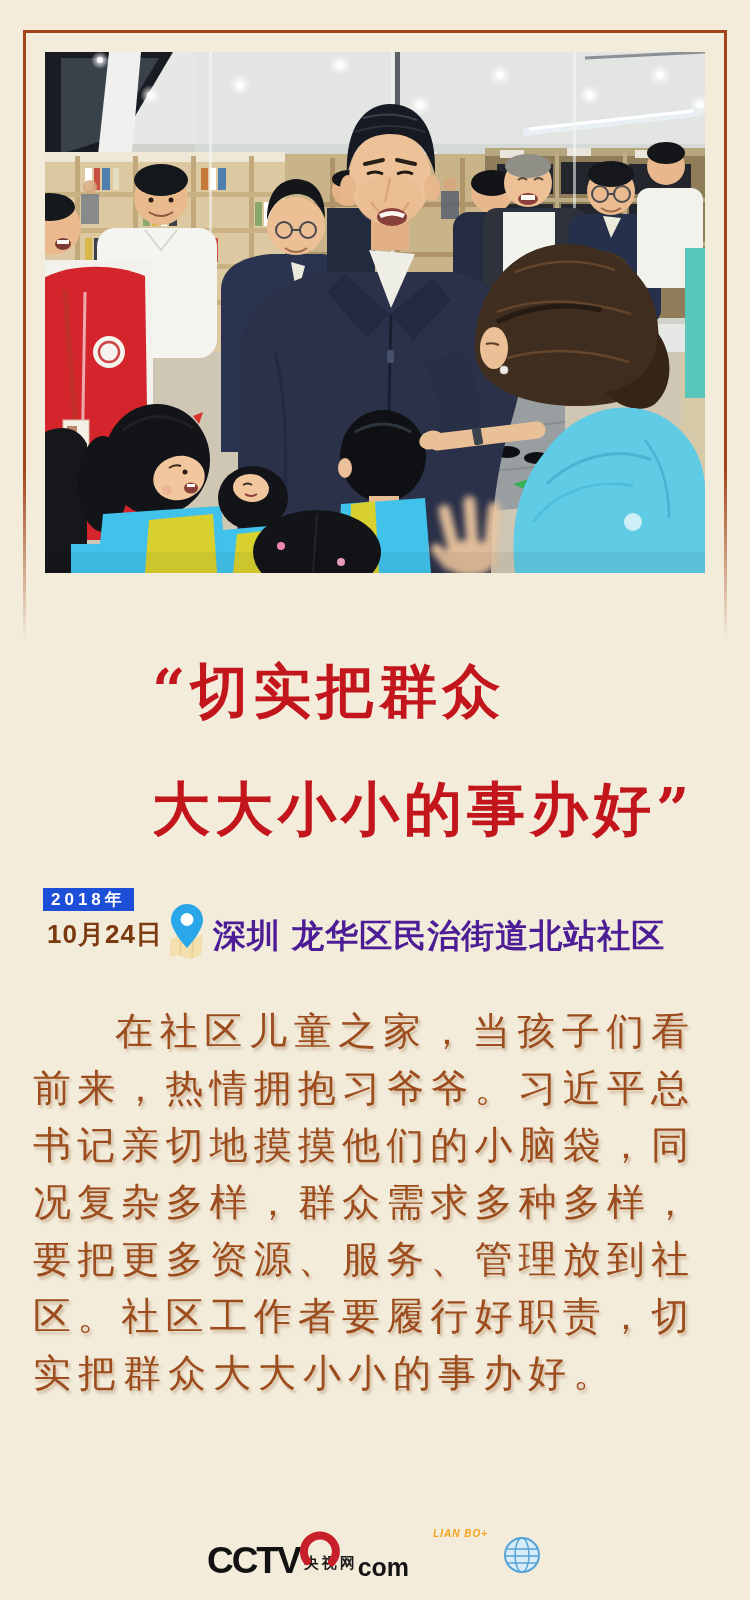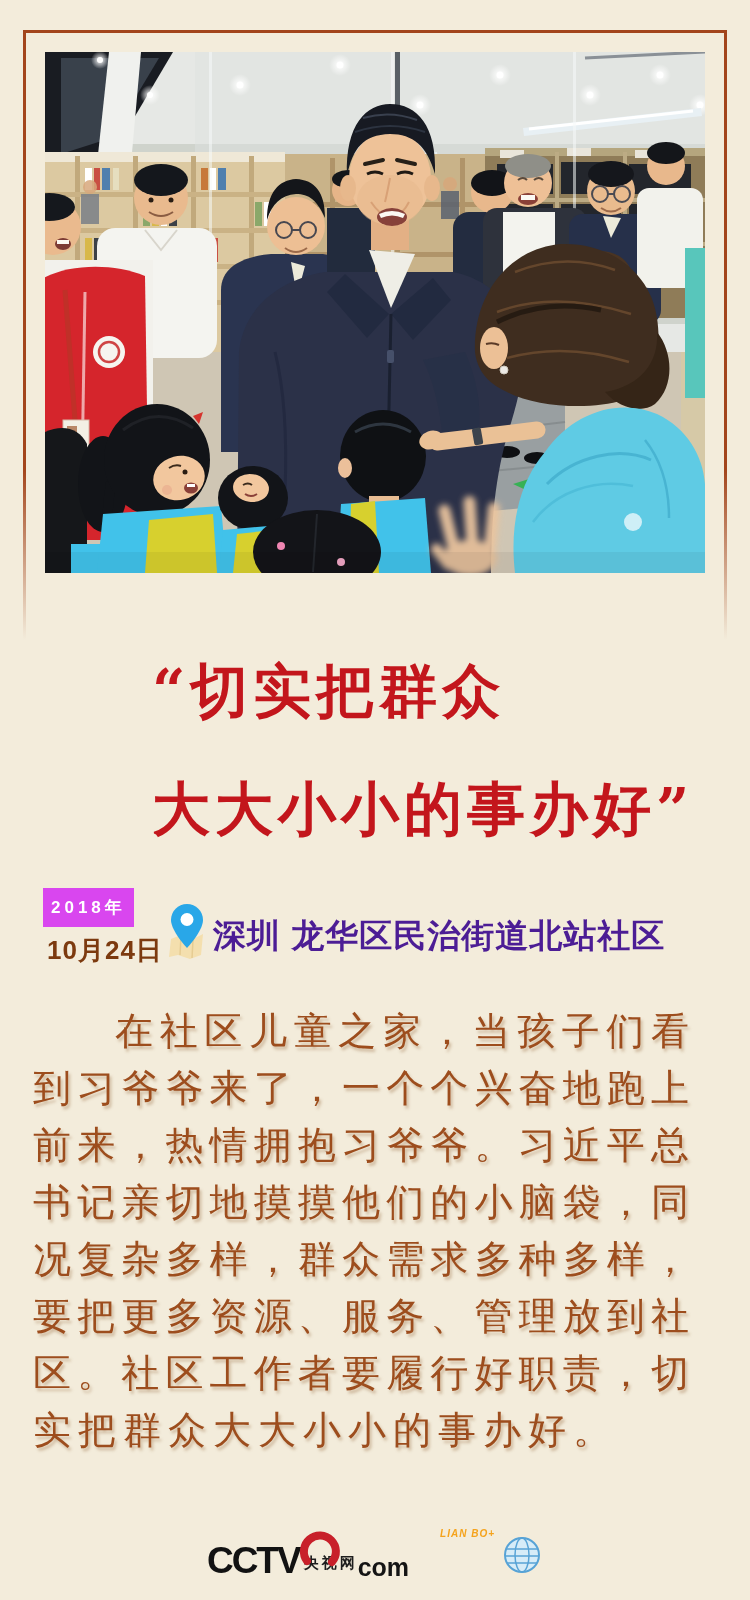--- a/index.html
+++ b/index.html
@@ -13,22 +13,22 @@
   .frame-right{left:724px;}
   
   .photo{position:absolute;left:45px;top:52px;width:660px;height:521px;overflow:hidden;background:#cfc6b4;}
   .photo svg{display:block;}
   
   .quote{position:absolute;left:48px;top:632px;width:656px;padding-left:104px;
          font-family:"DejaVu Serif",serif;font-weight:bold;color:#c3161c;
          font-size:58px;line-height:118px;letter-spacing:5px;white-space:nowrap;}
   
   .meta{position:absolute;left:43px;top:888px;width:662px;height:78px;}
-  .year-badge{display:inline-block;background:#d946ef;color:#ffffff;
-      font-size:17px;line-height:23px;font-weight:bold;letter-spacing:4px;padding:8px 8px;}
+  .year-badge{display:inline-block;background:#1d4ed8;color:#ffffff;
+      font-size:17px;line-height:23px;font-weight:bold;letter-spacing:4px;padding:0 8px;}
   .date-text{margin:6px 0 0 4px;font-size:26px;font-weight:bold;color:#7c3a0f;letter-spacing:1px;}
   .pin-wrap{position:absolute;left:124px;top:15px;width:40px;height:58px;}
   .loc-text{position:absolute;left:170px;top:26px;font-size:33px;font-weight:bold;
             color:#4c1d95;letter-spacing:1px;white-space:nowrap;}
   
   .body-text{position:absolute;left:33px;top:1003px;width:658px;
       font-family:"DejaVu Serif",serif;color:#9d4d1d;font-size:38px;
       text-shadow:2px 3px 3px rgba(141,92,47,0.35);}
   .bline{height:57px;line-height:57px;letter-spacing:2px;
       text-align:justify;text-align-last:justify;white-space:nowrap;}
@@ -39,21 +39,21 @@
       display:flex;justify-content:center;align-items:flex-end;gap:14px;}
   .cctv-logo{position:relative;display:flex;align-items:flex-end;padding-top:12px;}
   .cctv-word{font-size:37px;font-weight:800;letter-spacing:-2px;color:#121212;line-height:38px;}
   .cctv-swoosh{position:absolute;left:88px;top:-2px;}
   .cctv-right{display:flex;flex-direction:row;margin-left:4px;line-height:1;}
   .cctv-cn{font-size:15px;letter-spacing:3px;color:#1d1d1d;font-weight:bold;margin-bottom:2px;}
   .cctv-com{font-size:25px;color:#141414;font-weight:600;letter-spacing:0;}
   .lianbo-logo{position:relative;width:120px;height:50px;margin-bottom:2px;}
   .globe-icon{position:absolute;right:2px;top:8px;}
   .lianbo-en{position:absolute;left:10px;top:0;font-size:10px;font-weight:bold;font-style:italic;
-      color:#f5a31c;letter-spacing:1px;white-space:nowrap;margin-left:7px;}
+      color:#f5a31c;letter-spacing:1px;white-space:nowrap;}
   .lianbo-cn{position:absolute;left:0;top:10px;font-size:31px;font-weight:900;font-style:italic;
       color:#8b5cf6;white-space:nowrap;
       text-shadow:1px 1px 0 #fdfaf2,-1px -1px 0 #fdfaf2,1px -1px 0 #fdfaf2,-1px 1px 0 #fdfaf2;margin-top:42px;}
 </style>
 </head>
 <body>
 
 <div class="poster">
 
   <div class="frame-top"></div>
@@ -439,21 +439,20 @@
         <line x1="26" y1="37" x2="25" y2="55" stroke="#e6cc92" stroke-width="1.5"></line>
         <path d="M20,1 C11,1 4,8 4,17 C4,28 20,45 20,45 C20,45 36,28 36,17 C36,8 29,1 20,1 Z" fill="#29a7e8"></path>
         <circle cx="20" cy="16.5" r="6.5" fill="#ffffff"></circle>
       </svg>
     </div>
     <div class="loc-text">深圳 龙华区民治街道北站社区</div>
   </div>
 
   <div class="body-text">
     <div class="bline first">在社区儿童之家，当孩子们看</div>
-    <div class="bline">到习爷爷来了，一个个兴奋地跑上</div>
     <div class="bline">前来，热情拥抱习爷爷。习近平总</div>
     <div class="bline">书记亲切地摸摸他们的小脑袋，同</div>
     <div class="bline">况复杂多样，群众需求多种多样，</div>
     <div class="bline">要把更多资源、服务、管理放到社</div>
     <div class="bline">区。社区工作者要履行好职责，切</div>
     <div class="bline last">实把群众大大小小的事办好。</div>
   </div>
 
   <div class="footer">
     <div class="cctv-logo">

